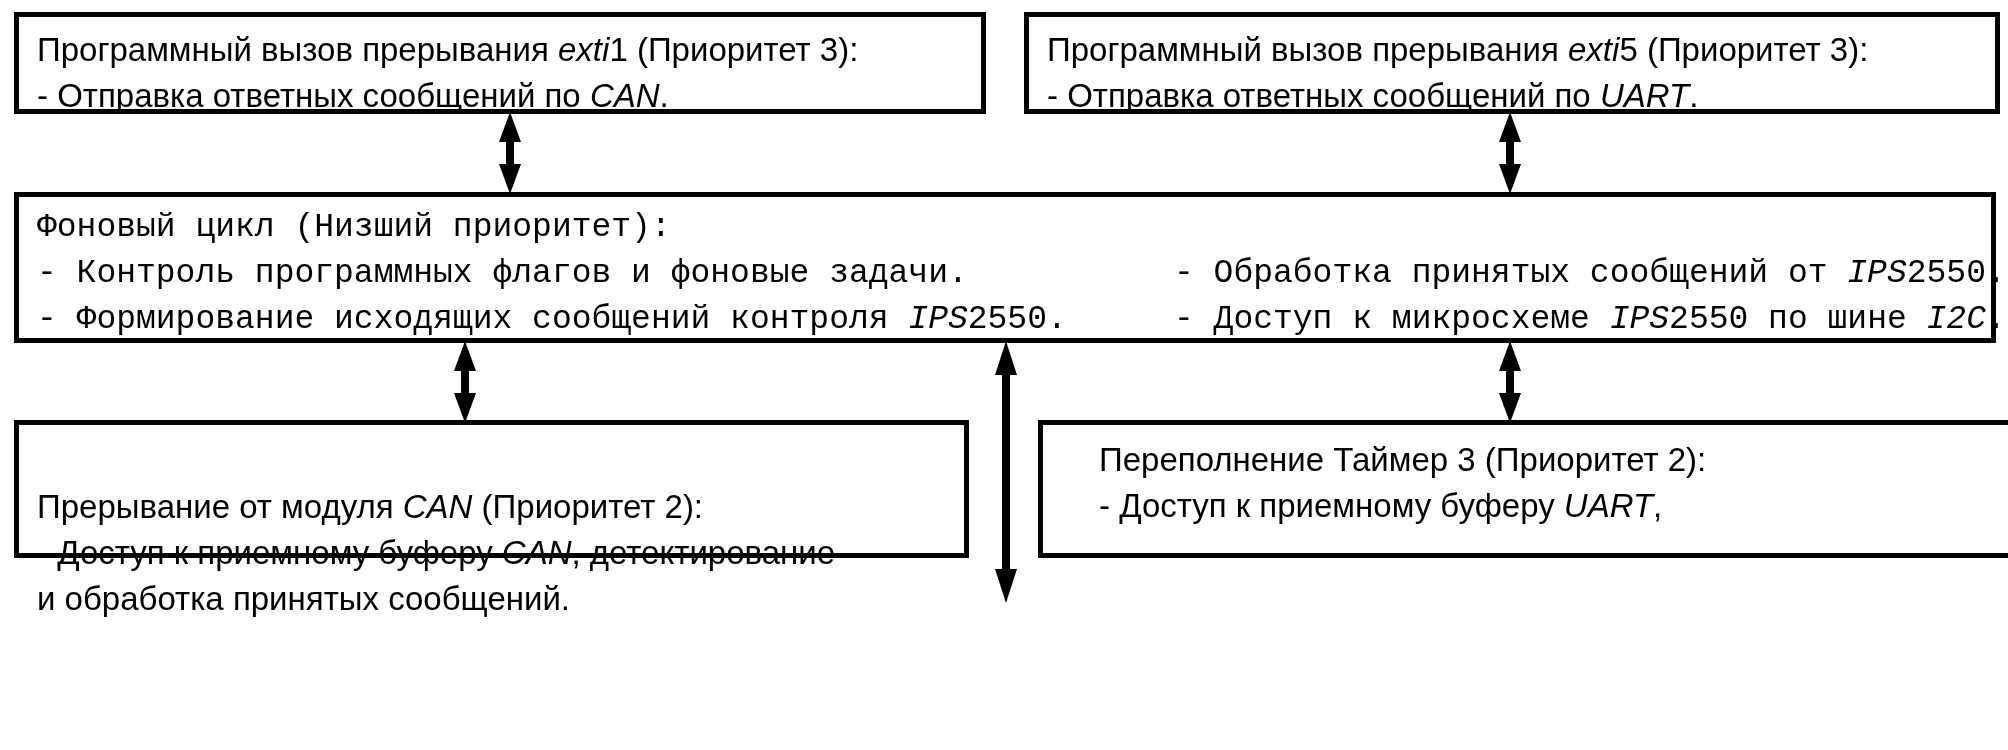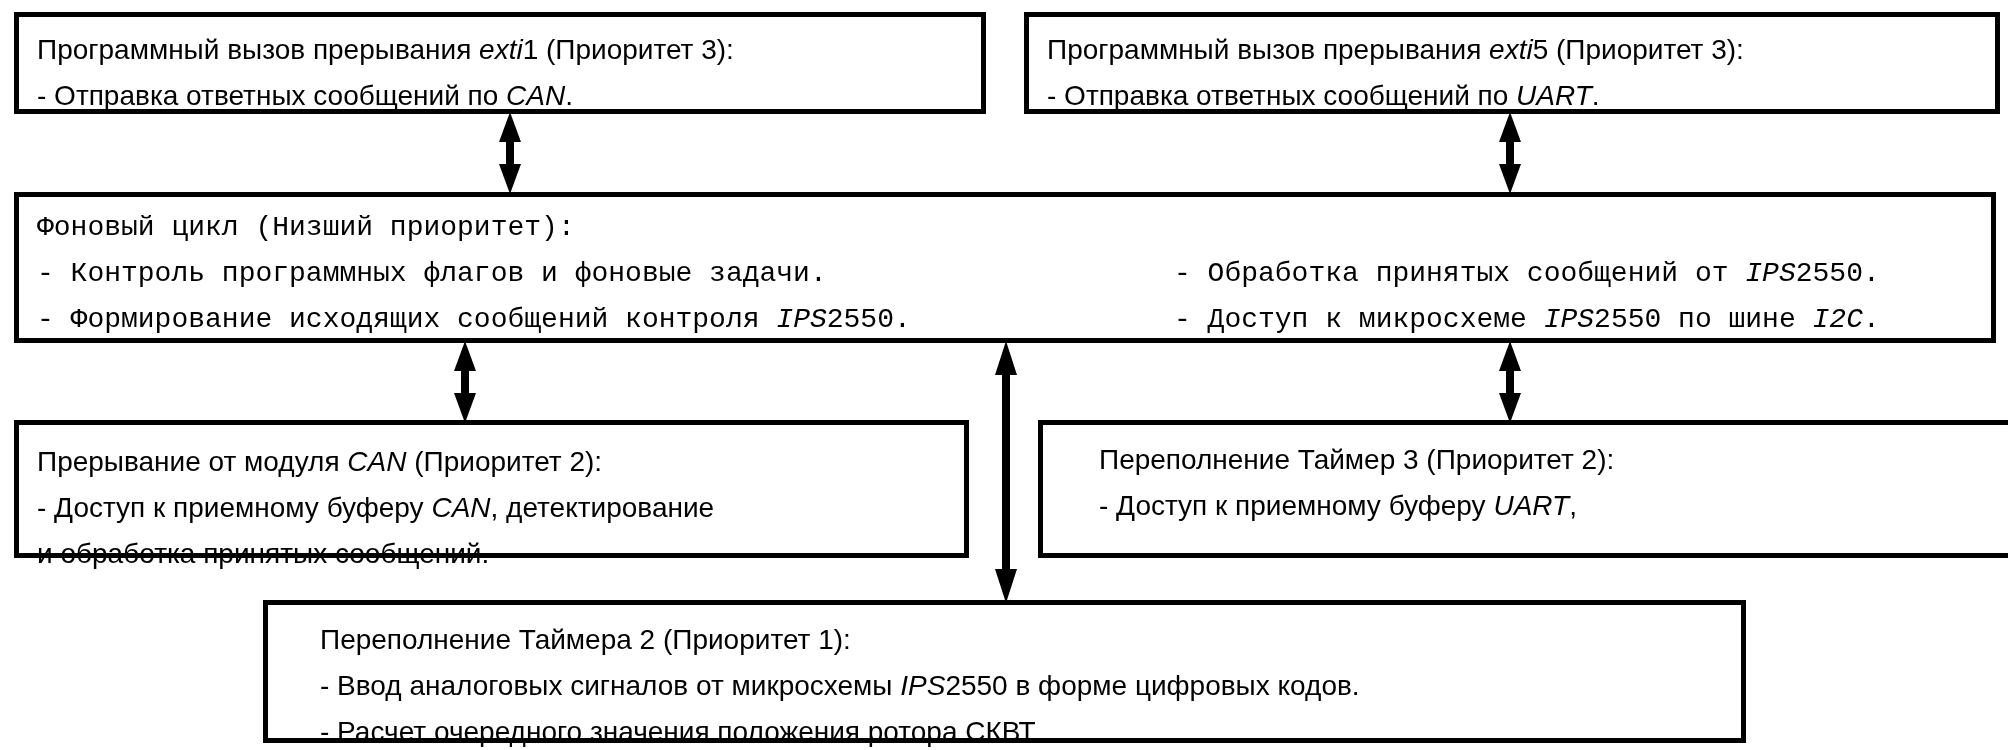--- a/index.html
+++ b/index.html
@@ -14,39 +14,39 @@
     background: #ffffff;
     font-family: "Liberation Sans", sans-serif;
     overflow: hidden;
   }
   .box {
     position: absolute;
     box-sizing: border-box;
     border: 5px solid #000000;
     background: #ffffff;
     color: #000000;
-    font-size: 28px;
+    font-size: 33px;
     line-height: 46px;
     white-space: nowrap;
   }
   .box .line {
     white-space: nowrap;
   }
   .it { font-style: italic; }
   
   #box-exti1   { left: 14px;   top: 12px;  width: 972px;  height: 102px; }
   #box-exti0   { left: 1024px; top: 12px;  width: 976px;  height: 102px; }
   #box-bg      { left: 14px;   top: 192px; width: 1982px; height: 151px; }
   #box-can     { left: 14px;   top: 420px; width: 955px;  height: 138px; }
   #box-timer3  { left: 1038px; top: 420px; width: 1026px;  height: 138px; padding-left: 28px; }
   #box-timer2  { left: 263px;  top: 600px; width: 1483px; height: 143px; }
 
   
   .pad-a { padding: 10px 0 0 18px; }
-  .pad-b { padding: 14px 16px 0 18px; }
+  .pad-b { padding: 14px 16px 0 18px; margin-top: 45px; }
   .pad-c { padding: 12px 0 0 28px; }
   .pad-d { padding: 12px 0 0 52px; }
 
   
   #box-bg .cols {
     position: relative;
     height: 100%;
     font-family: Liberation Mono, monospace;
   }
   #box-bg .col-left {
@@ -107,27 +107,20 @@
     </div>
   </div>
 
   <div class="box" id="box-timer3">
     <div class="pad-c">
       <div class="line">Переполнение Таймер 3 (Приоритет 2):</div>
       <div class="line"><span>- Доступ к приемному буферу </span><span class="it">UART</span><span>,</span></div>
     </div>
   </div>
 
-  <div class="box" id="box-timer2">
-    <div class="pad-d">
-      <div class="line">Переполнение Таймера 2 (Приоритет 1):</div>
-      <div class="line"><span>- Ввод аналоговых сигналов от микросхемы </span><span class="it">IPS</span><span>2550 в форме цифровых кодов.</span></div>
-      <div class="line">- Расчет очередного значения положения ротора СКВТ.</div>
-    </div>
-  </div>
 
   <div class="arrow" style="left:492px; top:112px;">
     <svg width="36" height="82" viewBox="0 0 36 82">
       <polygon points="18,0 29,30 7,30" fill="#000"></polygon>
       <polygon points="18,82 29,52 7,52" fill="#000"></polygon>
       <rect x="14" y="24" width="8" height="36" fill="#000"></rect>
     </svg>
   </div>
 
   <div class="arrow" style="left:1492px; top:112px;">

